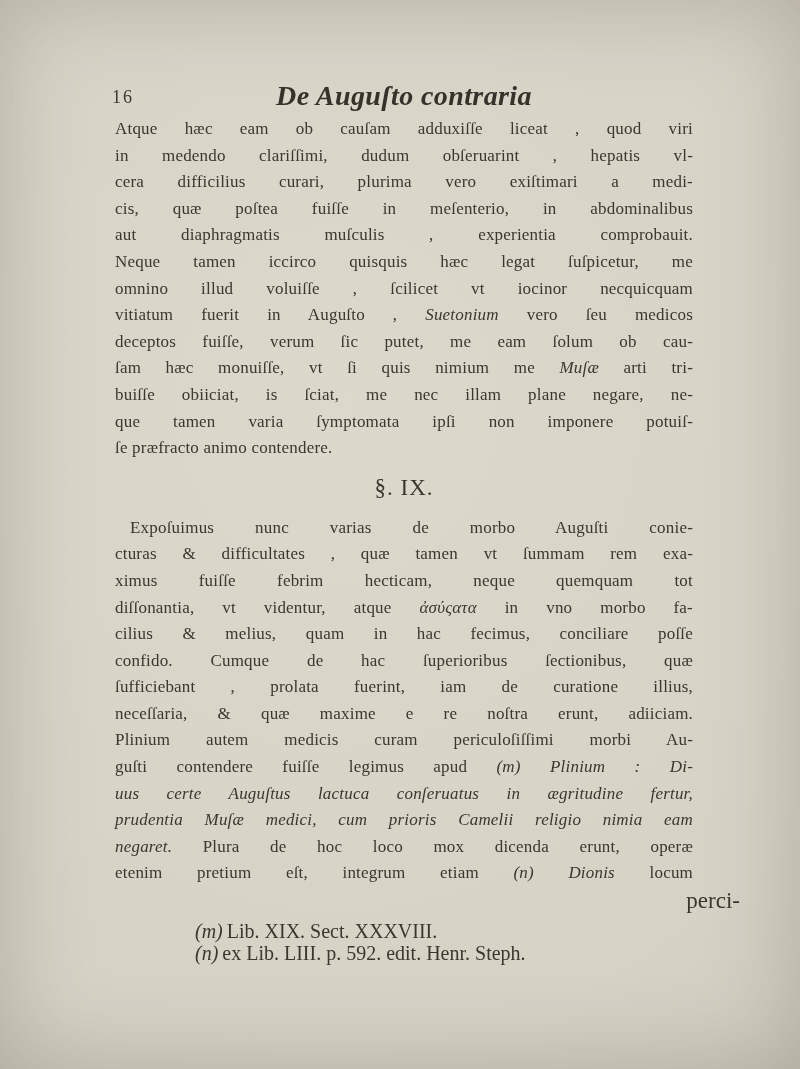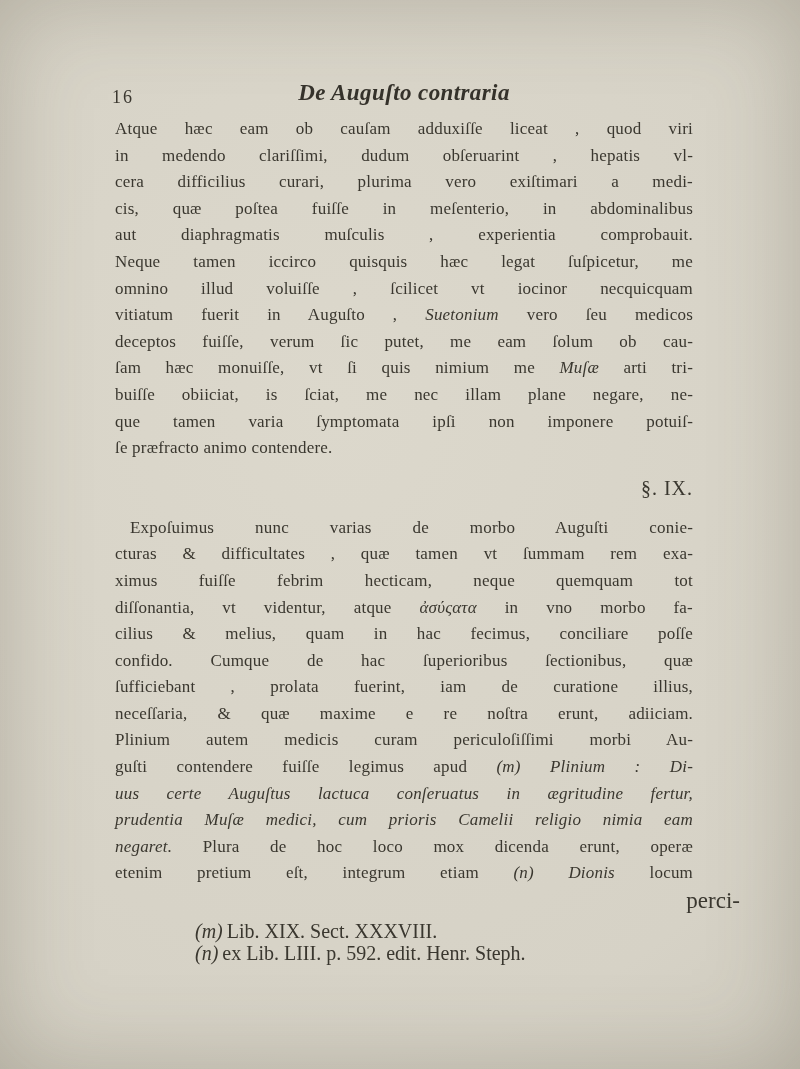--- a/index.html
+++ b/index.html
@@ -26,37 +26,37 @@
     margin-bottom:8px;
   }
   .pagenum{
     position:absolute; left:-3px; top:7px;
     font-size:18px; letter-spacing:2px;
   }
   .running{
     position:absolute; left:0; right:0; top:0;
     text-align:center;
     font-style:italic; font-weight:bold;
-    font-size:23px; letter-spacing:0.4px;
+    font-size:28px; letter-spacing:0.4px;
     color:#35322b;
   }
   .para{width:578px;}
   .para .line{
     font-size:17px;
     line-height:26.6px;
     text-align:justify;
     text-align-last:justify;
     letter-spacing:0.2px;
   }
   .para .line.short{ text-align-last:left; }
   .para .line.indent{ text-indent:15px; }
   .para .line em{ font-style:italic; }
   .secthead{
-    text-align:right;
-    font-size:20px;
+    text-align:center;
+    font-size:23px;
     line-height:26px;
     margin:13px 0 14px 0;
     letter-spacing:1px;
   }
   .catchword{
     width:625px;
     text-align:right;
     font-size:23px;
     line-height:25px;
     margin-top:1px;

